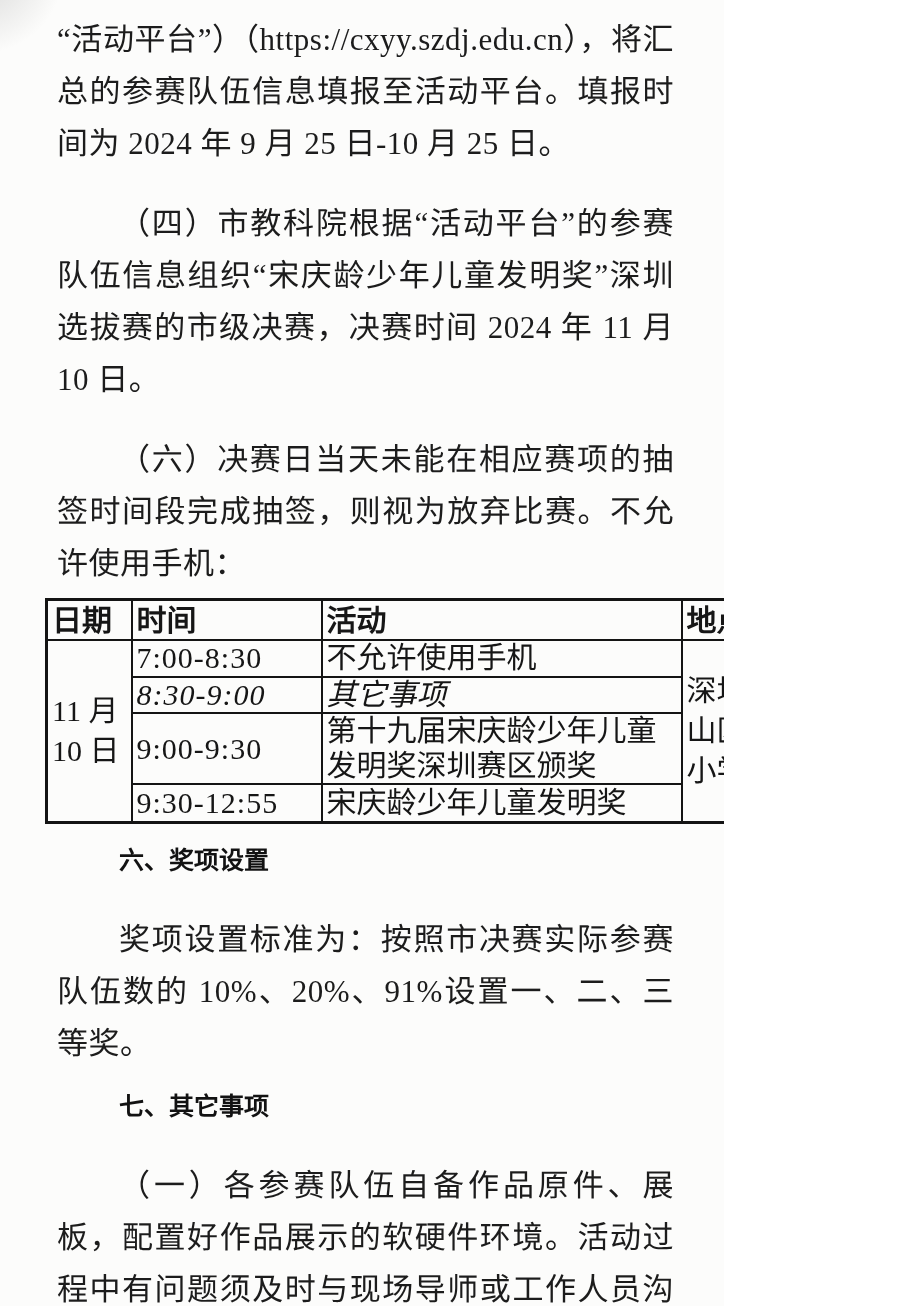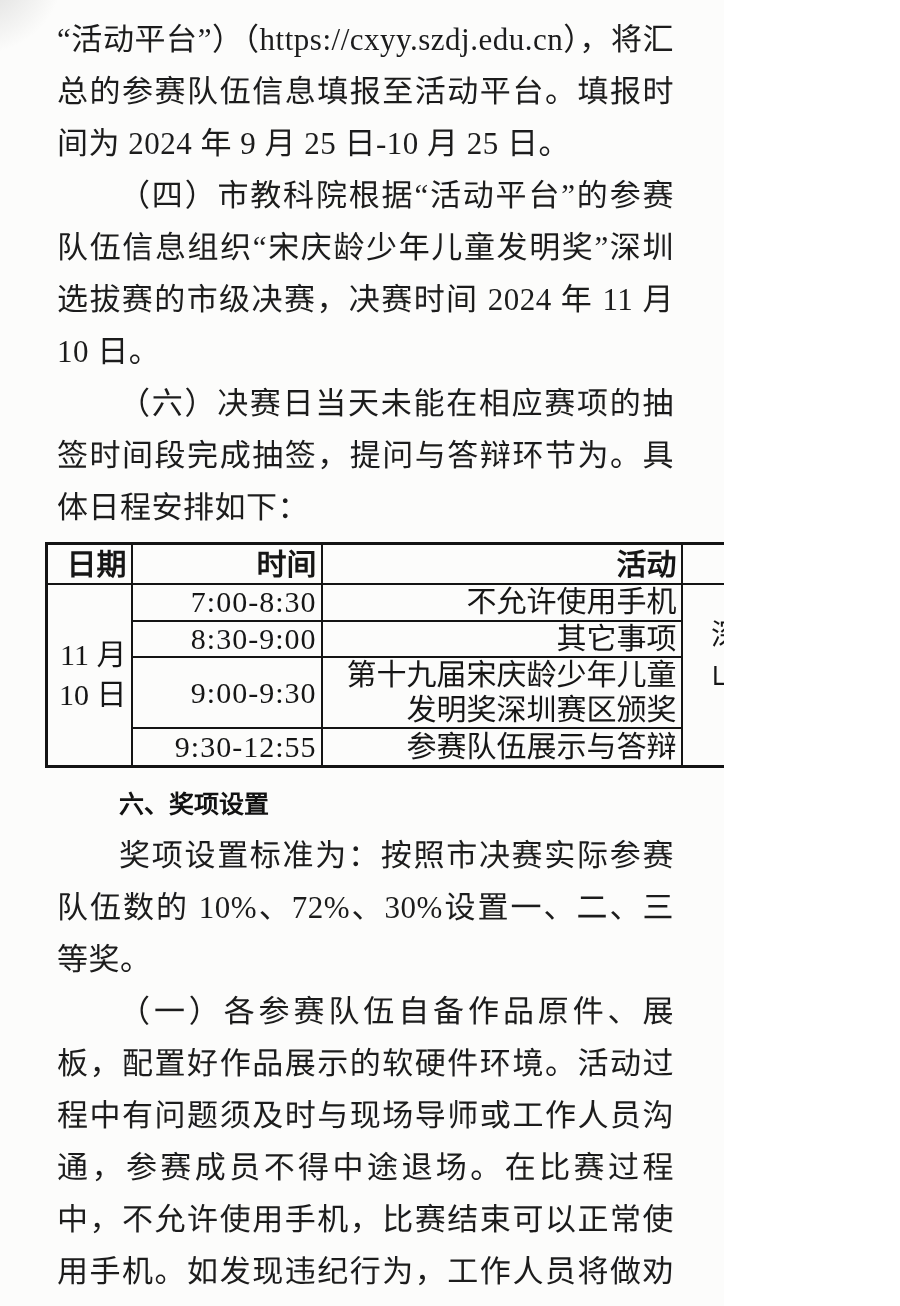--- a/index.html
+++ b/index.html
@@ -22,77 +22,77 @@
   }
   .para {
     margin: 0;
     font-size: 31px;
     line-height: 52px;
     letter-spacing: 0.5px;
     text-align: justify;
     text-justify: inter-ideograph;
     color: #1c1c1c;
   }
-  .para.indent { text-indent: 62px; }
+  .para.indent { text-indent: 62px; margin-top: 28px; }
   .sec-heading {
     margin: 10px 0 0 0;
     font-family: "Liberation Sans", "DejaVu Sans", sans-serif;
     font-weight: 700;
     font-size: 25px;
     line-height: 52px;
     text-indent: 62px;
     color: #121212;
   }
   
   table.sched {
     border-collapse: collapse;
     table-layout: fixed;
     width: 790px;
     margin: 8px 16px 6px -12px;
     border: 3px solid #141414;
     font-size: 30px;
-    text-align: right;
+    text-align: left;
     color: #161616;
   }
   table.sched th, table.sched td {
     border: 2px solid #141414;
     padding: 0 4px;
     vertical-align: middle;
     overflow: hidden;
   }
   table.sched thead th {
     height: 38px;
     font-family: "Liberation Sans", "DejaVu Sans", sans-serif;
     font-weight: 700;
     font-size: 30px;
     line-height: 1.1;
   }
   .c-date { width: 85px; }
   .c-time { width: 190px; }
   .c-act  { width: 360px; }
   .c-loc  { width: 155px; }
   tr.r1 td { height: 34px; }
-  tr.r2 td { height: 34px; }
+  tr.r2 td { height: 34px; font-style: italic; }
   tr.r3 td { height: 56px; }
   tr.r4 td { height: 36px; }
   td.time-cell { font-variant-numeric: tabular-nums; letter-spacing: 1px; }
   td.activity-cell { line-height: 1.15; }
   td.date-cell div, td.loc-cell div { line-height: 40px; }
 </style>
 </head>
 <body>
 
 <div class="page">
 
   <p class="para">“活动平台”）（https://cxyy.szdj.edu.cn），将汇总的参赛队伍信息填报至活动平台。填报时间为 2024 年 9 月 25 日-10 月 25 日。</p>
 
   <p class="para indent">（四）市教科院根据“活动平台”的参赛队伍信息组织“宋庆龄少年儿童发明奖”深圳选拔赛的市级决赛，决赛时间 2024 年 11 月 10 日。</p>
 
 
-  <p class="para indent">（六）决赛日当天未能在相应赛项的抽签时间段完成抽签，提问与答辩环节为。具体日程安排如下：</p>
+  <p class="para indent">（六）决赛日当天未能在相应赛项的抽签时间段完成抽签，则视为放弃比赛。不允许使用手机：</p>
 
   <table class="sched">
     <colgroup>
       <col class="c-date">
         <col class="c-time">
         <col class="c-act">
         <col class="c-loc">
     </colgroup>
     <thead>
       <tr>
@@ -119,25 +119,26 @@
       <tr class="r2">
         <td class="time-cell">8:30-9:00</td>
         <td class="activity-cell">其它事项</td>
       </tr>
       <tr class="r3">
         <td class="time-cell">9:00-9:30</td>
         <td class="activity-cell">第十九届宋庆龄少年儿童发明奖深圳赛区颁奖</td>
       </tr>
       <tr class="r4">
         <td class="time-cell">9:30-12:55</td>
-        <td class="activity-cell">参赛队伍展示与答辩</td>
+        <td class="activity-cell">宋庆龄少年儿童发明奖</td>
       </tr>
     </tbody>
   </table>
 
   <h2 class="sec-heading">六、奖项设置</h2>
 
-  <p class="para indent">奖项设置标准为：按照市决赛实际参赛队伍数的 10%、72%、30%设置一、二、三等奖。</p>
+  <p class="para indent">奖项设置标准为：按照市决赛实际参赛队伍数的 10%、20%、91%设置一、二、三等奖。</p>
 
+  <h2 class="sec-heading">七、其它事项</h2>
 
   <p class="para indent">（一）各参赛队伍自备作品原件、展板，配置好作品展示的软硬件环境。活动过程中有问题须及时与现场导师或工作人员沟通，参赛成员不得中途退场。在比赛过程中，不允许使用手机，比赛结束可以正常使用手机。如发现违纪行为，工作人员将做劝阻和扣分处理。</p>
 
 </div>
 
 </body></html>

